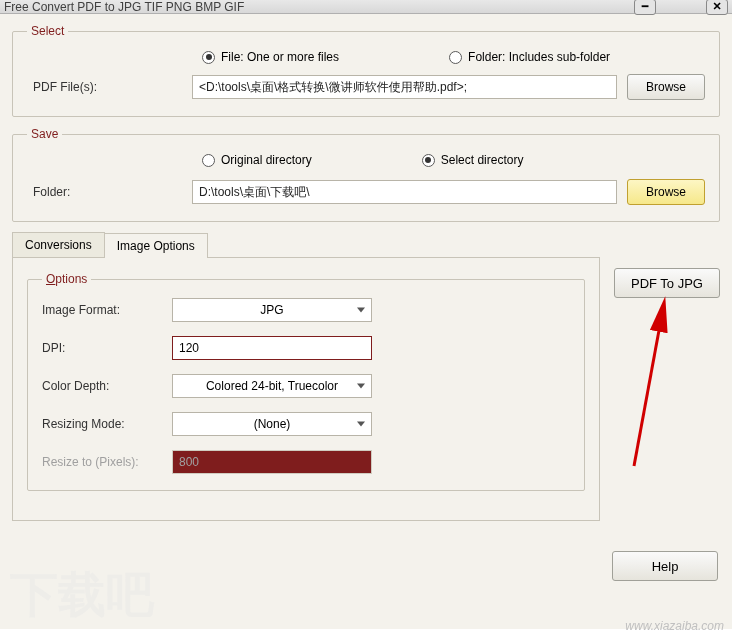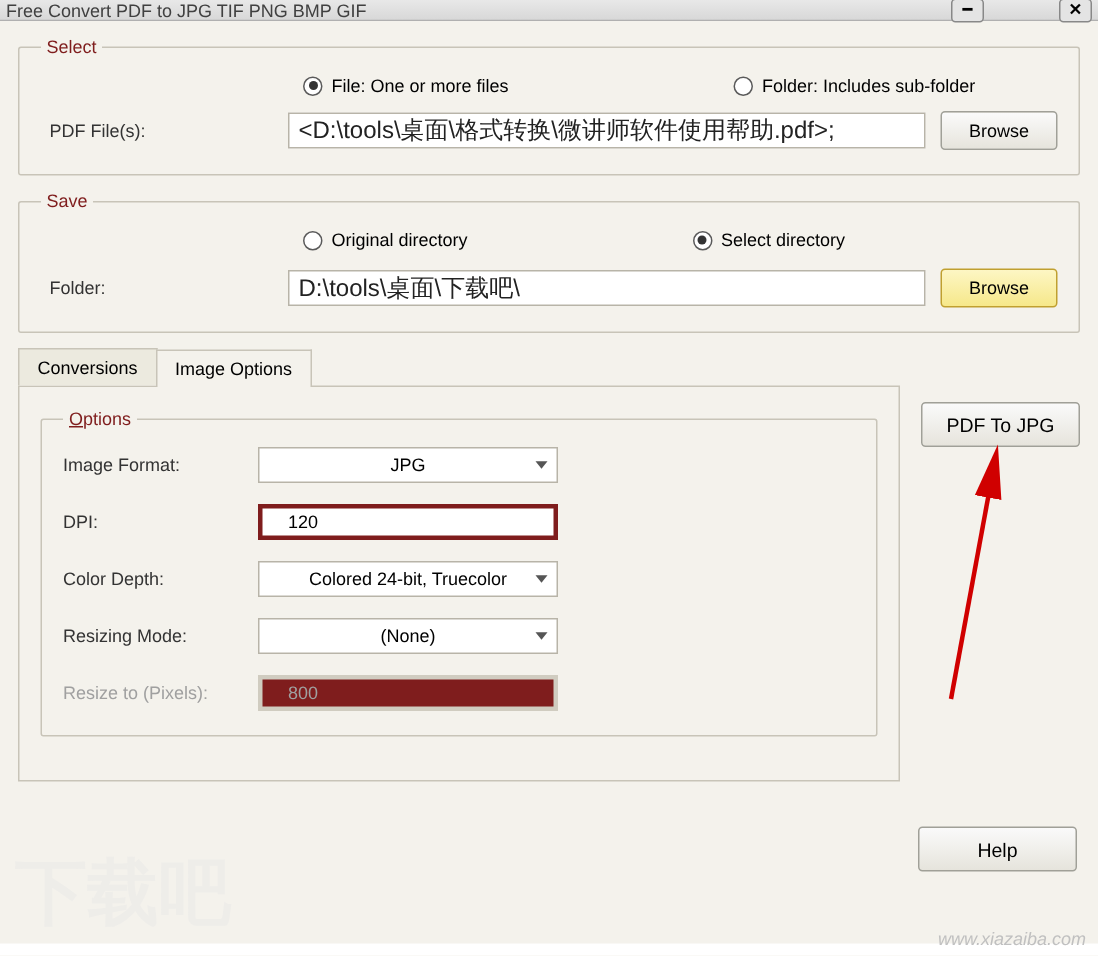--- a/index.html
+++ b/index.html
@@ -33,21 +33,21 @@
 }
 .winbtn.close { font-weight: bold; }
 .content { padding: 10px 12px; background: #f4f2ec; height: calc(100% - 22px); }
 fieldset {
   border: 1px solid #c8c4b8;
   border-radius: 2px;
   padding: 12px 14px 16px 14px;
   margin-bottom: 10px;
 }
 legend { padding: 0 4px; color: #7f1d1d; font-size: 12px; }
-.radio-row { display: flex; align-items: center; margin-bottom: 10px; margin-left: 175px; gap: 40px; }
+.radio-row { display: flex; align-items: center; margin-bottom: 10px; margin-left: 175px; }
 .radio-row.save-radio { margin-bottom: 12px; margin-left: 175px; }
 .radio-group { display: flex; align-items: center; margin-right: 110px; }
 .radio-group:last-child { margin-right: 0; }
 .radio {
   width: 13px; height: 13px;
   border: 1px solid #5a5a5a;
   border-radius: 50%;
   margin-right: 6px;
   display: inline-flex; align-items: center; justify-content: center;
   background: #fff;
@@ -56,21 +56,21 @@
   content: ""; width: 6px; height: 6px; background: #333; border-radius: 50%;
 }
 .row { display: flex; align-items: center; }
 .label { width: 165px; color: #333; font-size: 12px; padding-left: 6px; }
 .textbox {
   flex: 1;
   height: 24px;
   border: 1px solid #b8b4a8;
   background: #fff;
   padding: 0 6px;
-  font-size: 16px;
+  font-size: 12px;
   font-family: inherit;
   color: #222;
 }
 .btn {
   height: 26px;
   padding: 0 18px;
   margin-left: 10px;
   border: 1px solid #a0a098;
   border-radius: 3px;
   background: linear-gradient(#fafafa, #e6e4dc);
@@ -118,23 +118,23 @@
 .select .arrow {
   position: absolute; right: 6px; top: 50%;
   transform: translateY(-50%);
   width: 0; height: 0;
   border-left: 4px solid transparent;
   border-right: 4px solid transparent;
   border-top: 5px solid #555;
 }
 .num-input {
   width: 200px; height: 24px;
-  border: 3px solid #7f1d1d;
-  background: #fff;
-  padding: 0 17px;
+  border: 1px solid #7f1d1d;
+  background: #fff;
+  padding: 0 6px;
   font-size: 12px;
   font-family: inherit;
 }
 .num-input:disabled { background: #7f1d1d; color: #a0a0a0; border-color: #d0ccc0; }
 .hint { margin-left: 14px; font-size: 12px; color: #333; }
 .right-col { display: flex; flex-direction: column; align-items: center; }
 .btn-big {
   width: 106px; height: 30px;
   border: 1px solid #a0a098;
   border-radius: 3px;

